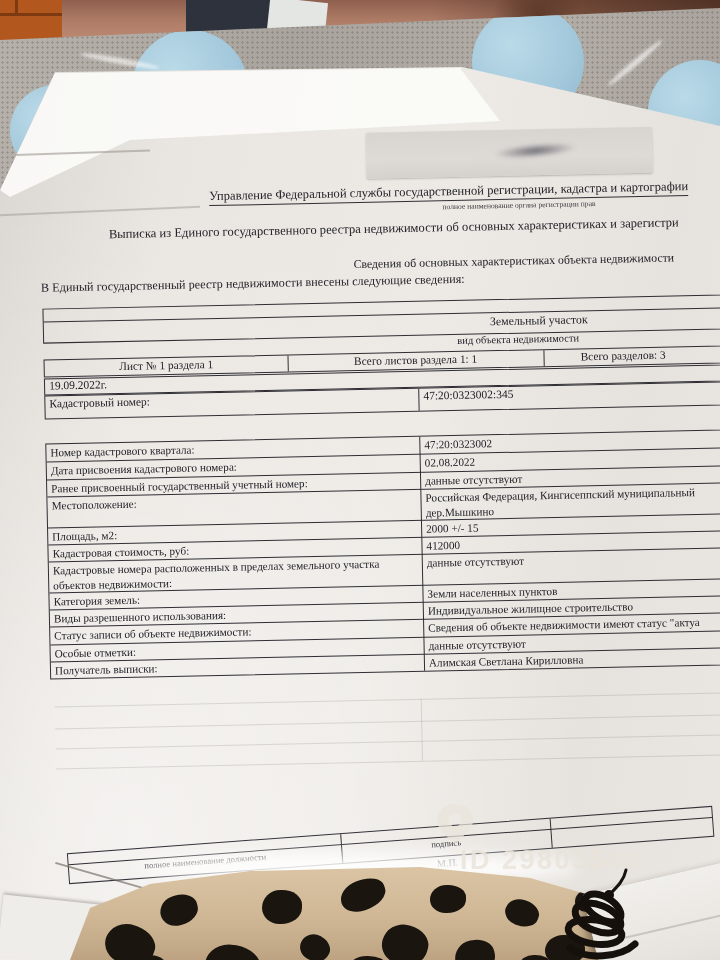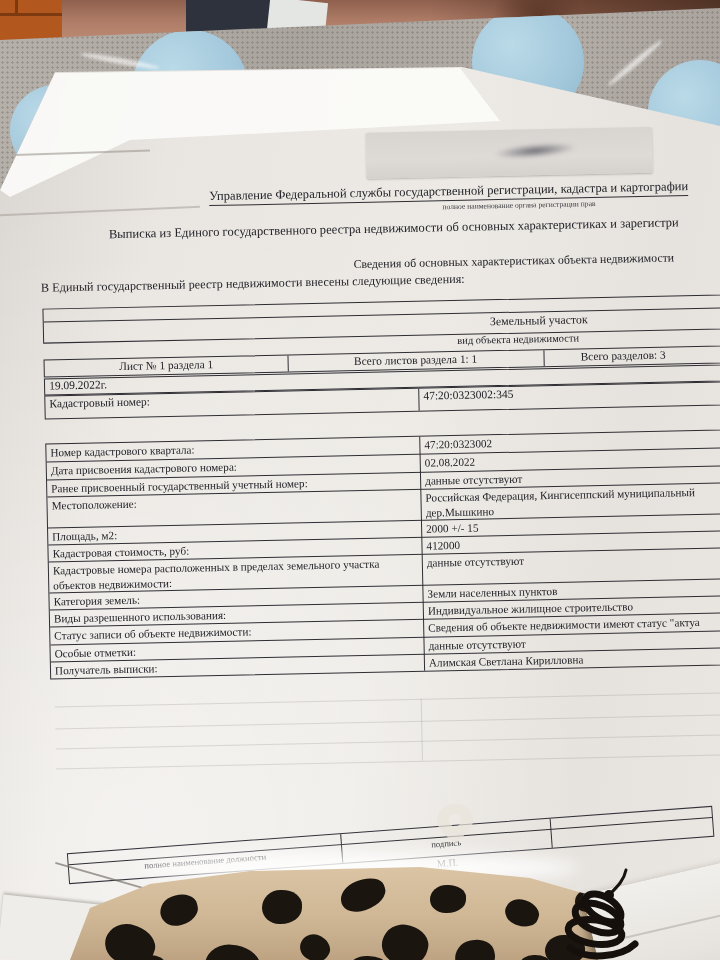--- a/index.html
+++ b/index.html
@@ -271,14 +271,15 @@
       <ellipse cx="63" cy="42" rx="20" ry="11" transform="rotate(32 63 42)"></ellipse>
       <path d="M30 82 C46 94 80 92 95 78"></path>
     </g>
     <circle cx="69" cy="29" r="5" fill="#15100c"></circle>
   </svg>
 
   <svg class="abs wm" style="left:435px;top:803px;opacity:.8;" width="40" height="42" viewBox="0 0 40 42">
     <path fill-rule="evenodd" fill="rgba(233,227,217,0.9)" d="M20 1 C31 1 38 8 38 17.5 C38 27 29 31.5 20 41 C11 31.5 2 27 2 17.5 C2 8 9 1 20 1 Z
          M20 10.5 A6.5 6.5 0 1 0 20 23.5 A6.5 6.5 0 1 0 20 10.5 Z"></path>
   </svg>
+  <div class="abs wm wm-id">ID 29803599</div>
 
 </div>
 
 </body></html>

